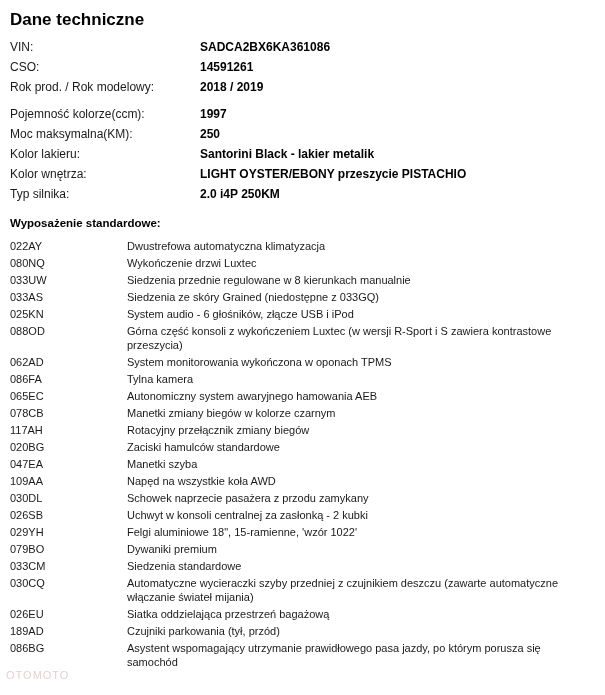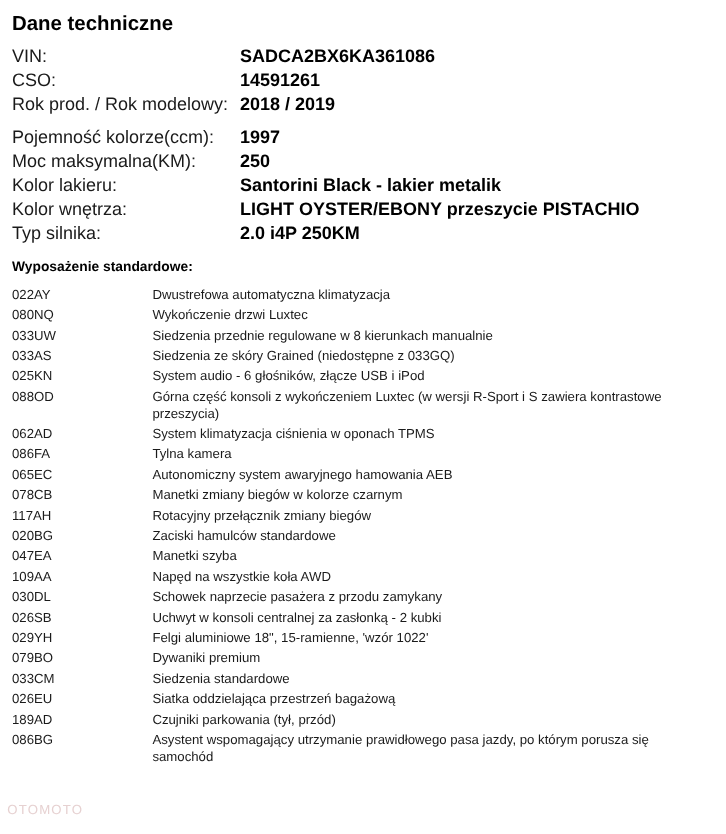--- a/index.html
+++ b/index.html
@@ -28,21 +28,21 @@
     margin: 2px 0 8px 0;
   }
   table.specs {
     border-collapse: collapse;
     width: 100%;
     margin-bottom: 4px;
   }
   table.specs td {
     padding: 3px 0 4px 0;
     vertical-align: top;
-    font-size: 15px;
+    font-size: 12px;
     line-height: 13px;
   }
   table.specs td.label {
     width: 190px;
     color: #1a1a1a;
   }
   table.specs td.value {
     font-weight: bold;
     color: #000;
   }
@@ -158,21 +158,21 @@
       <tr>
         <td class="code">025KN</td>
         <td class="desc">System audio - 6 głośników, złącze USB i iPod</td>
       </tr>
       <tr>
         <td class="code">088OD</td>
         <td class="desc">Górna część konsoli z wykończeniem Luxtec (w wersji R-Sport i S zawiera kontrastowe przeszycia)</td>
       </tr>
       <tr>
         <td class="code">062AD</td>
-        <td class="desc">System klimatyzacja ciśnienia w oponach TPMS</td>
+        <td class="desc">System monitorowania wykończona w oponach TPMS</td>
       </tr>
       <tr>
         <td class="code">086FA</td>
         <td class="desc">Tylna kamera</td>
       </tr>
       <tr>
         <td class="code">065EC</td>
         <td class="desc">Autonomiczny system awaryjnego hamowania AEB</td>
       </tr>
       <tr>
@@ -209,20 +209,24 @@
       </tr>
       <tr>
         <td class="code">079BO</td>
         <td class="desc">Dywaniki premium</td>
       </tr>
       <tr>
         <td class="code">033CM</td>
         <td class="desc">Siedzenia standardowe</td>
       </tr>
       <tr>
+        <td class="code">030CQ</td>
+        <td class="desc">Automatyczne wycieraczki szyby przedniej z czujnikiem deszczu (zawarte automatyczne włączanie świateł mijania)</td>
+      </tr>
+      <tr>
         <td class="code">026EU</td>
         <td class="desc">Siatka oddzielająca przestrzeń bagażową</td>
       </tr>
       <tr>
         <td class="code">189AD</td>
         <td class="desc">Czujniki parkowania (tył, przód)</td>
       </tr>
       <tr>
         <td class="code">086BG</td>
         <td class="desc">Asystent wspomagający utrzymanie prawidłowego pasa jazdy, po którym porusza się samochód</td>

